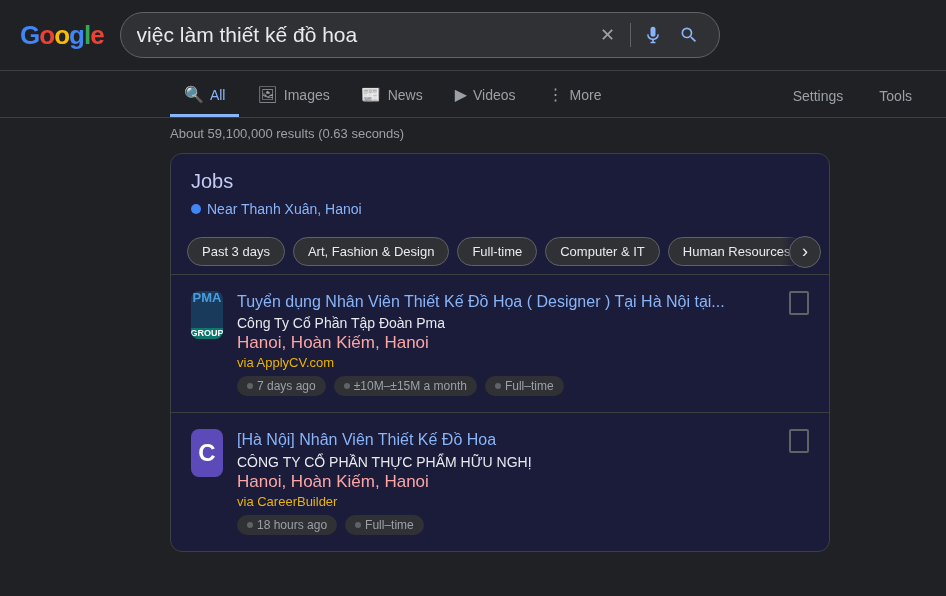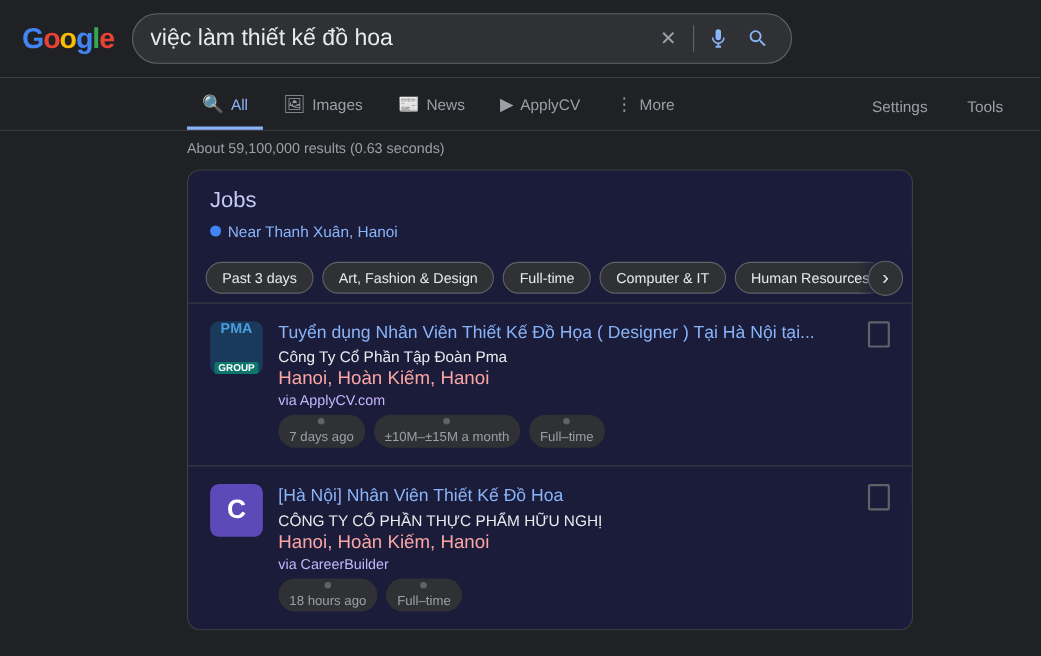--- a/index.html
+++ b/index.html
@@ -217,21 +217,21 @@
     .job-listing {
       padding: 16px 20px;
       border-top: 1px solid #3c4043;
       display: flex;
       gap: 14px;
       align-items: flex-start;
       cursor: pointer;
     }
 
     .company-logo {
-      width: 48px;
+      width: 32px;
       height: 48px;
       border-radius: 8px;
       flex-shrink: 0;
       overflow: hidden;
       display: flex;
       align-items: center;
       justify-content: center;
       font-size: 22px;
       font-weight: bold;
     }
@@ -277,41 +277,40 @@
     }
 
     .job-location {
       font-size: 17px;
       color: #fca5a5;
       margin-bottom: 2px;
     }
 
     .job-source {
       font-size: 13px;
-      color: #c4b5fd;
+      color: #eab308;
       margin-bottom: 6px;
     }
 
     .job-meta {
       display: flex;
       gap: 8px;
       align-items: center;
       flex-wrap: wrap;
     }
 
     .meta-chip {
       display: flex;
       align-items: center;
       gap: 4px;
       background: #303134;
       border-radius: 20px;
       padding: 3px 10px;
       font-size: 12px;
       color: #9aa0a6;
-      flex-direction: column;
     }
 
     .meta-dot {
       width: 6px;
       height: 6px;
       border-radius: 50%;
       background: #5f6368;
       flex-shrink: 0;
     }
 
@@ -361,21 +360,21 @@
   <a class="nav-tab">
     <span class="nav-tab-icon">🖼</span>
     <span>Images</span>
   </a>
   <a class="nav-tab">
     <span class="nav-tab-icon">📰</span>
     <span>News</span>
   </a>
   <a class="nav-tab">
     <span class="nav-tab-icon">▶</span>
-    <span>ApplyCV</span>
+    <span>Videos</span>
   </a>
   <a class="nav-tab">
     <span class="nav-tab-icon">⋮</span>
     <span>More</span>
   </a>
   <div class="nav-right">
     <button class="settings-btn">Settings</button>
     <button class="tools-btn">Tools</button>
   </div>
 </div>

